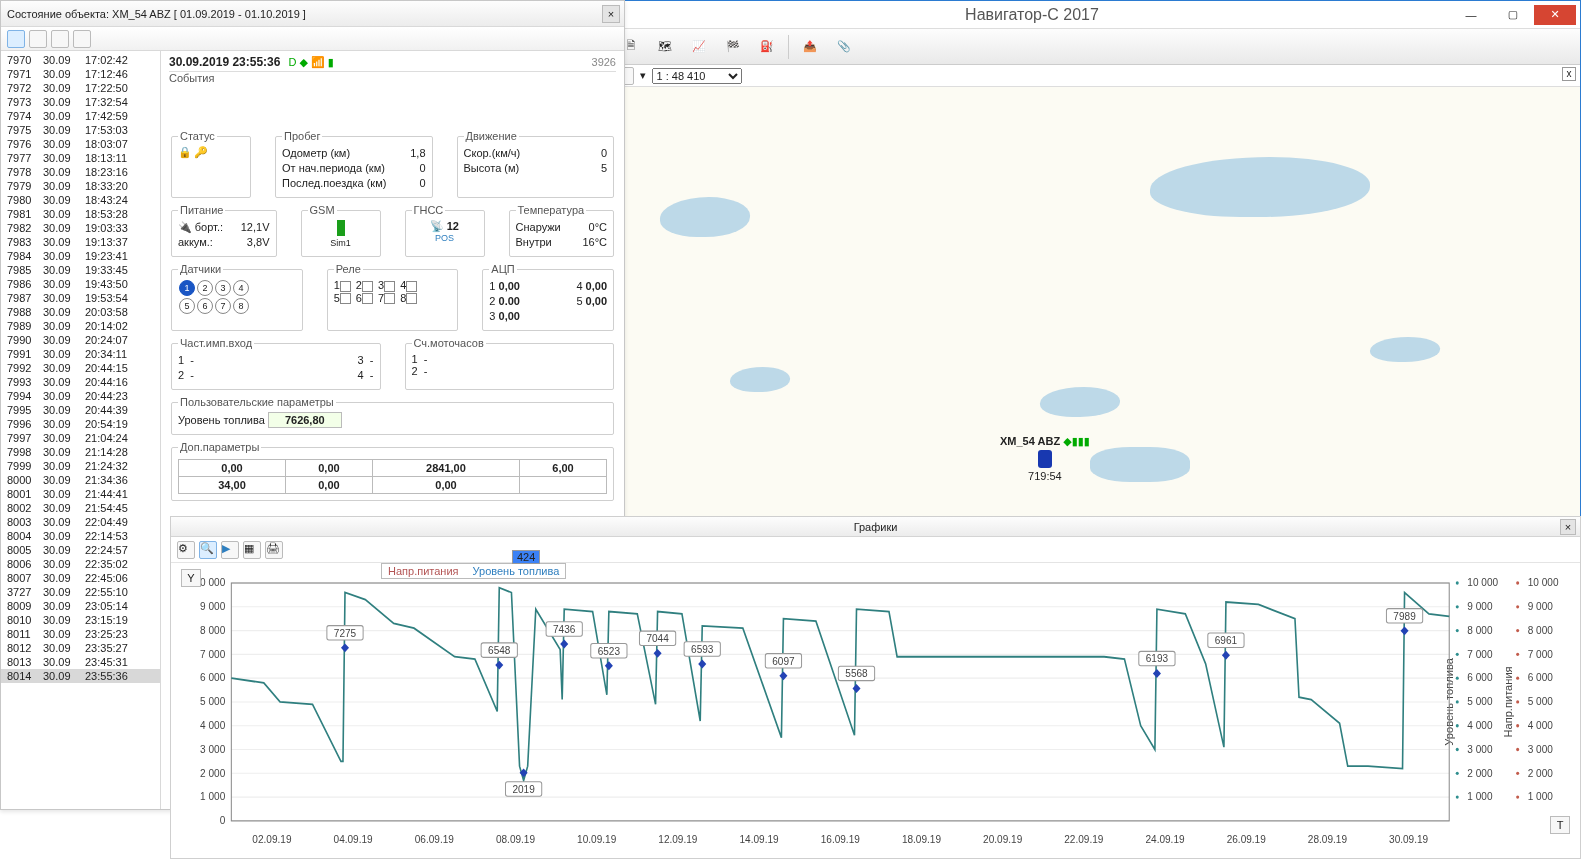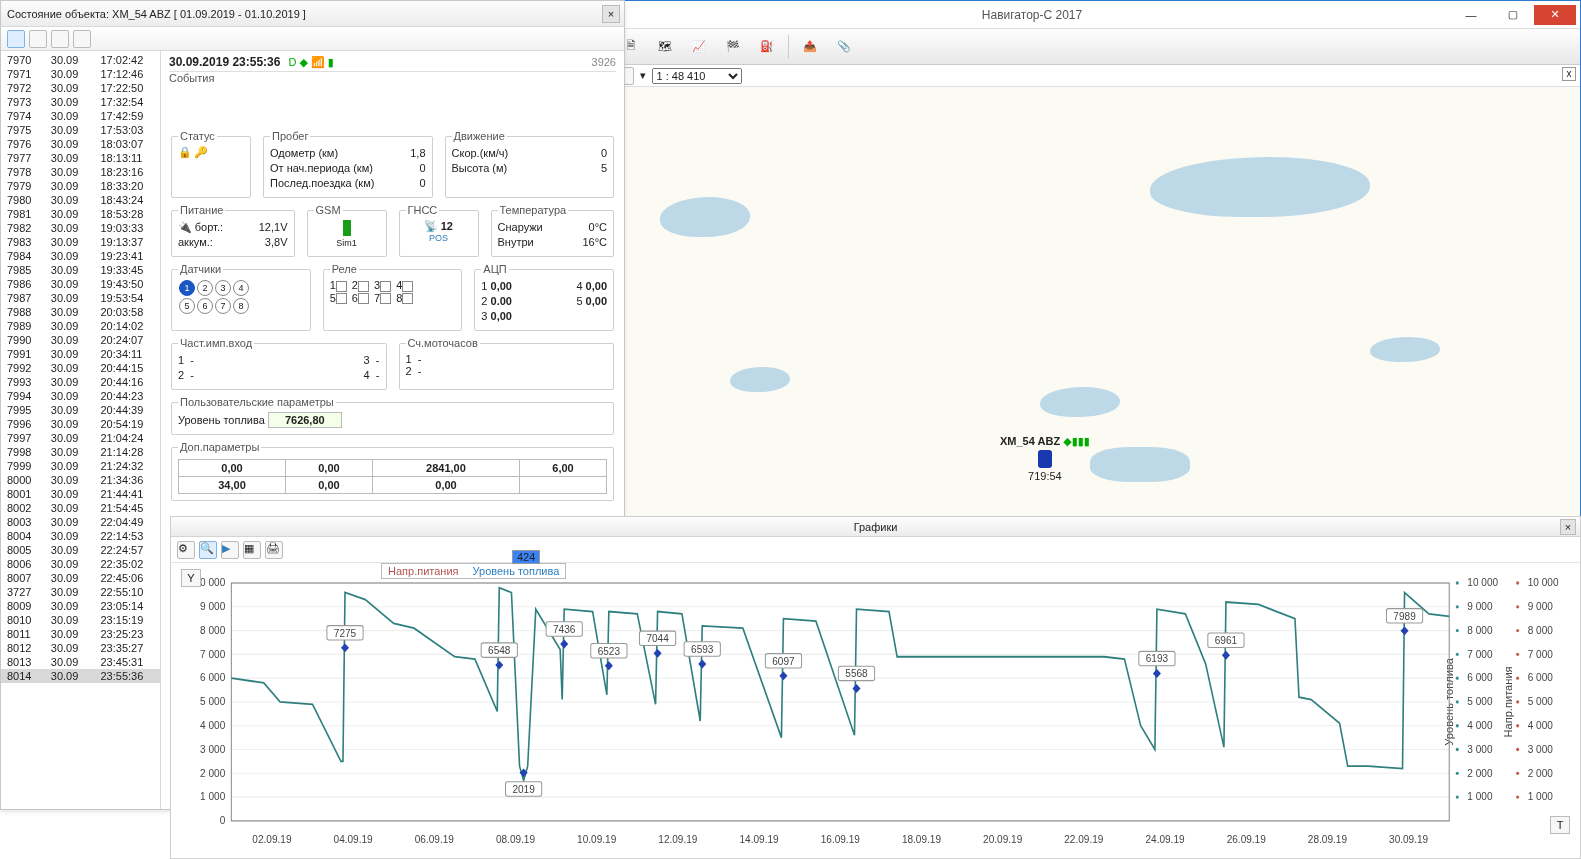--- a/index.html
+++ b/index.html
@@ -1,21 +1,21 @@
 <!DOCTYPE html>
 <html><head>
 <meta charset="utf-8">
 <style>
   *{box-sizing:border-box;font-family:Tahoma,Arial,sans-serif;font-size:11px;color:#222}
   body{margin:0;background:#fff;width:1581px;height:859px;overflow:hidden;position:relative}
   .panel{position:absolute;background:#fff}
   
   .nav-window{left:609px;top:0;right:0;bottom:0;border:1px solid #2b7bd1}
   .nav-title{height:28px;background:#fff;border-bottom:1px solid #ddd;display:flex;align-items:center;justify-content:space-between;padding:0 4px}
-  .nav-title span{font-size:12px;color:#555;margin:8px auto}
+  .nav-title span{font-size:16px;color:#555;margin:8px auto}
   .btns{display:flex;gap:0}
   .wbtn{width:42px;height:20px;display:flex;align-items:center;justify-content:center;border:none;background:#fff}
   .wbtn.close{background:#d64532;color:#fff}
   .nav-toolbar{height:36px;background:linear-gradient(#fdfdfd,#e9e9e9);border-bottom:1px solid #ccc;display:flex;align-items:center;gap:8px;padding:0 8px}
   .tb-ico{width:26px;height:26px;border:1px solid transparent;border-radius:2px;display:inline-flex;align-items:center;justify-content:center}
   .tb-sep{width:1px;height:24px;background:#ccc}
   .map-bar{position:absolute;left:0;right:0;top:64px;height:22px;background:#fff;border-bottom:1px solid #ddd;display:flex;align-items:center;gap:6px;padding:0 6px}
   .map-close{position:absolute;right:4px;top:2px;width:14px;height:14px;border:1px solid #999;font-size:10px;line-height:11px;text-align:center}
   .map-area{position:absolute;left:0;right:0;top:86px;height:430px;background:#fcfbf3;overflow:hidden}
   .lake{position:absolute;background:#bdd9e8;border-radius:60% 50% 55% 45%}
@@ -24,33 +24,33 @@
   .map-marker .pin{width:14px;height:18px;background:#1838b0;margin:2px auto;border-radius:3px}
   
   .dlg{left:0;top:0;width:625px;height:810px;border:1px solid #c7c7c7;background:#fff;box-shadow:0 2px 4px rgba(0,0,0,.1)}
   .dlg-title{height:26px;background:linear-gradient(#fdfdfd,#ececec);display:flex;align-items:center;padding:0 6px;font-size:12px;color:#555;position:relative;border-bottom:1px solid #d9d9d9}
   .dlg-title .x{position:absolute;right:4px;top:4px;width:18px;height:18px;background:#e4e4e4;border:1px solid #bbb;text-align:center;line-height:16px}
   .dlg-tools{height:24px;border-bottom:1px solid #d9d9d9;display:flex;align-items:center;gap:4px;padding:0 6px;background:linear-gradient(#fff,#f1f1f1)}
   .sm-ico{width:18px;height:18px;border:1px solid #bbb;border-radius:2px;background:#f7f7f7}
   .sm-ico.sel{background:#dceeff;border-color:#7fb3e6}
   .dlg-body{display:flex;height:calc(100% - 50px)}
   .ev-list{width:160px;border-right:1px solid #d9d9d9;overflow-y:scroll;padding:2px 0}
-  .ev-row{display:flex;gap:16px;padding:1px 6px;font-family:monospace;font-size:11px}
+  .ev-row{display:flex;gap:8px;padding:1px 6px;font-family:monospace;font-size:11px}
   .ev-row.sel{background:#d8d8d8}
   .ev-row span:nth-child(1){width:28px}
   .ev-row span:nth-child(2){width:34px}
   .ev-row span:nth-child(3){width:54px}
   .detail{flex:1;padding:4px 8px;overflow:auto}
   .hdr-line{display:flex;align-items:center;gap:8px;border-bottom:1px solid #ddd;padding-bottom:2px}
   .hdr-line b{font-size:12px}
   .sect{border:1px solid #cfcfcf;border-radius:2px;padding:4px 6px 6px;margin-top:6px;position:relative}
   .sect legend,.sect .lg{font-size:11px;color:#555}
   .row{display:flex;justify-content:space-between;font-size:11px;line-height:15px}
   .row .v{font-weight:normal}
-  .sects-grid{display:flex;gap:8px;flex-wrap:wrap}
+  .sects-grid{display:flex;gap:20px;flex-wrap:wrap}
   .sects-grid>.sect{flex:1;min-width:80px}
   .pill{display:inline-flex;width:16px;height:16px;border:1px solid #888;border-radius:50%;align-items:center;justify-content:center;font-size:9px;margin:1px}
   .pill.on{background:#1a56c4;color:#fff;border-color:#1a56c4}
   .chk{display:inline-block;width:11px;height:11px;border:1px solid #888;margin-right:2px;vertical-align:middle}
   .paramtbl{width:100%;border-collapse:collapse;margin-top:2px}
   .paramtbl td{border:1px solid #bbb;text-align:center;padding:2px;font-weight:bold;font-size:11px}
   .field{display:inline-block;border:1px solid #bbb;padding:1px 16px;background:#f3ffe8;font-weight:bold}
   
   .charts{position:absolute;left:170px;right:0;top:516px;bottom:0;border:1px solid #cfcfcf;background:#fff}
   .charts-title{height:20px;background:linear-gradient(#fdfdfd,#ececec);border-bottom:1px solid #d4d4d4;text-align:center;font-size:12px;color:#555;line-height:20px;position:relative}

